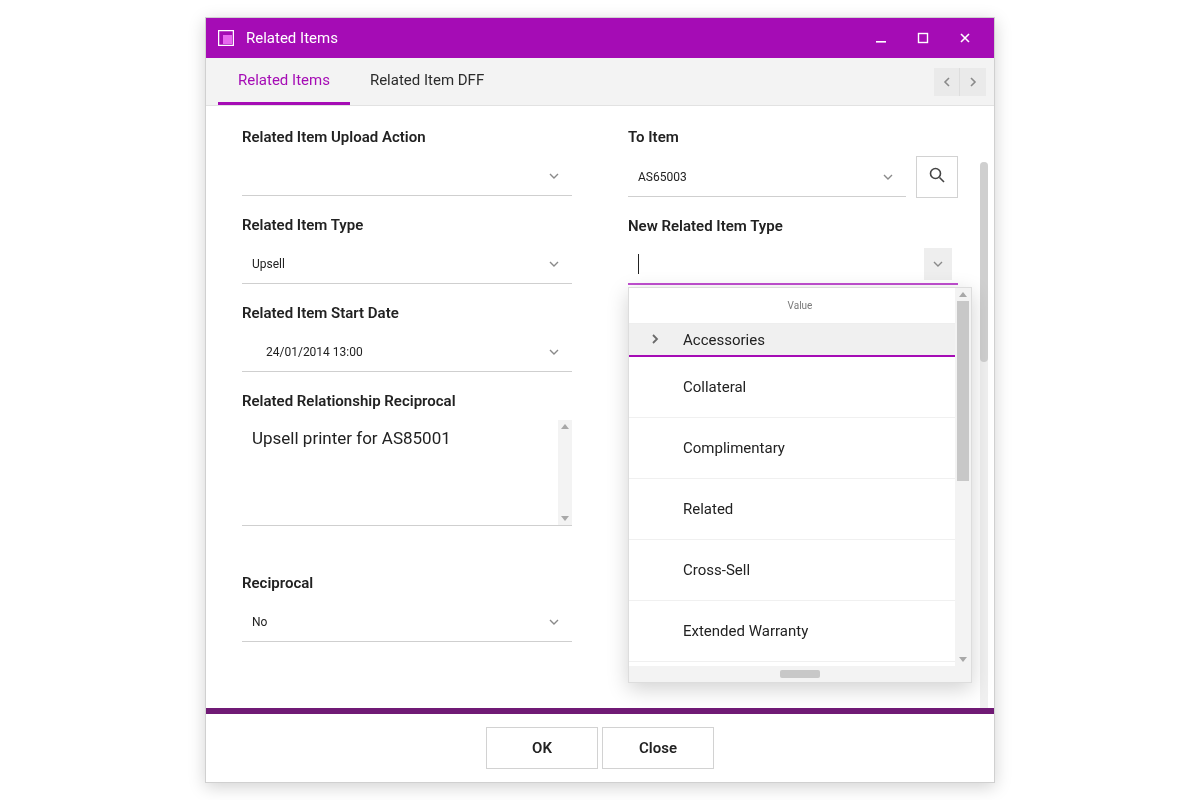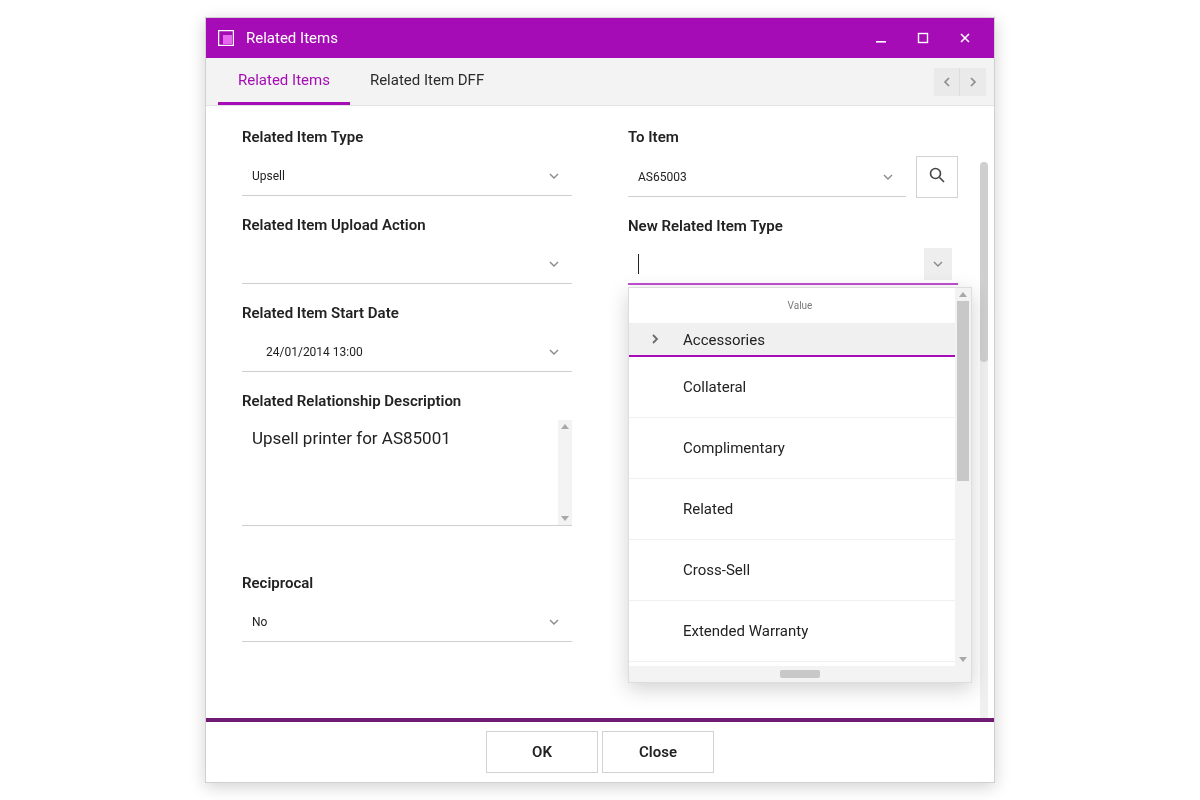--- a/index.html
+++ b/index.html
@@ -236,22 +236,22 @@
     display:flex; align-items:center; justify-content:center;
     position:relative;
   }
   .dd-hscroll .hthumb {
     height:8px; width:40px; background:#c8c8c8; border-radius:2px;
   }
 
   
   .footer {
     flex: 0 0 auto;
-    height: 64px;
-    border-top: 4px solid #701a75;
+    height: 74px;
+    border-top: 6px solid #701a75;
     display:flex; align-items:center; justify-content:center;
     gap: 4px;
     background:#fff;
   }
   .btn {
     min-width: 112px; height: 42px;
     border: 1px solid #d2d2d2;
     background:#fff;
     display:flex; align-items:center; justify-content:center;
     font-size: 15px; font-weight:600; color:#222;
@@ -312,57 +312,57 @@
     </div>
   </div>
 
   <div class="body">
     <div class="form-scroll">
       <div class="form">
 
         <div class="col">
 
           <div class="field">
+            <div class="flabel">Related Item Upload Action</div>
+            <div class="control">
+              <span class="val"></span>
+              <span class="caret">
+                  <svg width="10" height="6" viewBox="0 0 10 6">
+                    <path d="M1 1 L5 5 L9 1" fill="none" stroke="#8a8a8a" stroke-width="1.4"></path>
+                  </svg>
+                </span>
+            </div>
+          </div>
+
+          <div class="field">
             <div class="flabel">Related Item Type</div>
             <div class="control">
               <span class="val">Upsell</span>
               <span class="caret">
                   <svg width="10" height="6" viewBox="0 0 10 6">
                     <path d="M1 1 L5 5 L9 1" fill="none" stroke="#8a8a8a" stroke-width="1.4"></path>
                   </svg>
                 </span>
             </div>
           </div>
 
           <div class="field">
-            <div class="flabel">Related Item Upload Action</div>
-            <div class="control">
-              <span class="val"></span>
-              <span class="caret">
-                  <svg width="10" height="6" viewBox="0 0 10 6">
-                    <path d="M1 1 L5 5 L9 1" fill="none" stroke="#8a8a8a" stroke-width="1.4"></path>
-                  </svg>
-                </span>
-            </div>
-          </div>
-
-          <div class="field">
             <div class="flabel">Related Item Start Date</div>
             <div class="control">
               <span class="val" style="padding-left:14px">24/01/2014 13:00</span>
               <span class="caret">
                   <svg width="10" height="6" viewBox="0 0 10 6">
                     <path d="M1 1 L5 5 L9 1" fill="none" stroke="#8a8a8a" stroke-width="1.4"></path>
                   </svg>
                 </span>
             </div>
           </div>
 
           <div class="field">
-            <div class="flabel">Related Relationship Description</div>
+            <div class="flabel">Related Relationship Reciprocal</div>
             <div class="textarea-wrap">
               <div class="tval">Upsell printer for AS85001</div>
               <div class="tscroll">
                 <div class="tri up"></div>
                 <div class="tri down"></div>
               </div>
             </div>
           </div>
 
           <div class="spacer-lg"></div>

